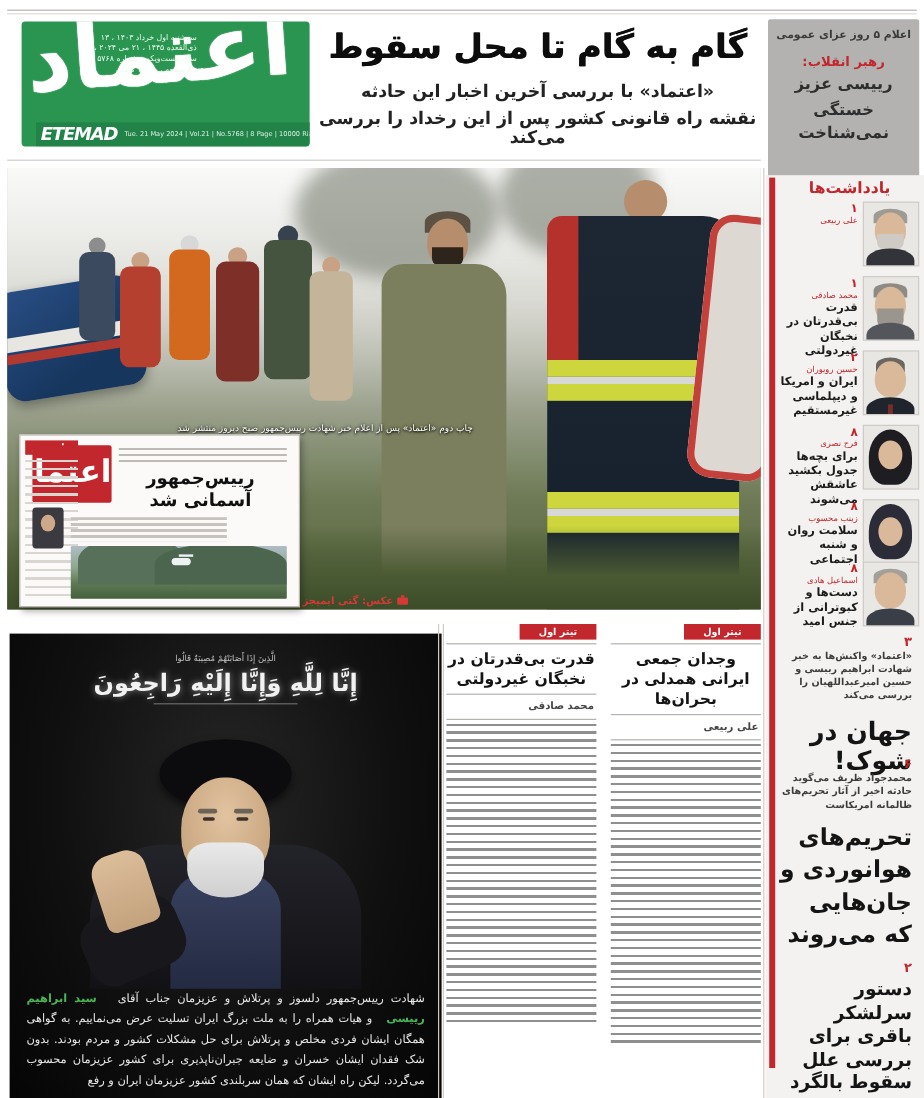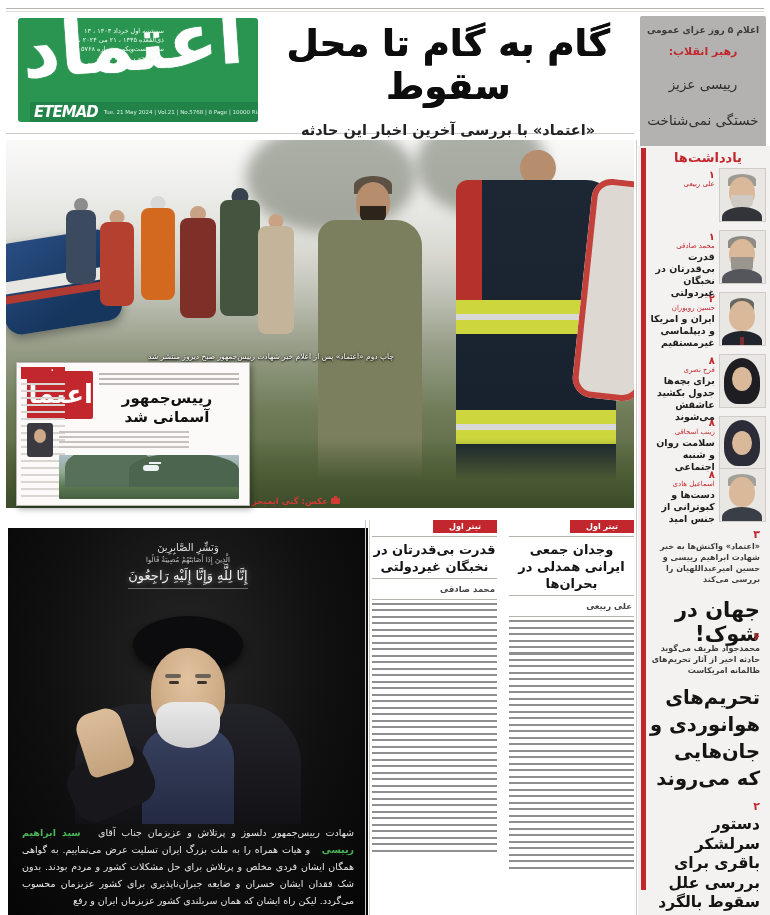--- a/index.html
+++ b/index.html
@@ -18,30 +18,30 @@
            font-size:74px;font-weight:bold;transform:rotate(-4deg);letter-spacing:-4px;
            text-shadow:0 0 1px #fff;line-height:1.1;}
   .logo-dates{position:absolute;right:94px;top:9px;width:86px;color:#eafbee;font-size:6.5px;
               line-height:9px;text-align:right;}
   .etemad-strip{position:absolute;left:12px;bottom:0;width:100%;height:20px;background:#218348;
                 display:flex;align-items:center;}
   .etemad-en{color:#ffffff;font-weight:bold;font-style:italic;font-size:15px;padding-left:4px;letter-spacing:-1px;}
   .etemad-info{color:#d9f2e0;font-size:5.5px;padding-left:6px;white-space:nowrap;}
 
   .lead-head{left:262px;top:22px;width:372px;text-align:center;}
-  .lead-title{font-size:37px;font-weight:900;color:#0d0d0d;letter-spacing:-1px;
+  .lead-title{font-size:28px;font-weight:900;color:#0d0d0d;letter-spacing:-1px;
               text-shadow:0.6px 0 0 #0d0d0d;}
   .lead-sub1{margin-top:14px;font-size:14.5px;font-weight:bold;color:#222;}
   .lead-sub2{margin-top:6px;font-size:14.5px;font-weight:bold;color:#222;}
 
   .leader-box{left:640px;top:16px;width:126px;height:150px;background:#b3b2b0;border-radius:2px;
               text-align:center;padding-top:8px;box-sizing:border-box;}
   .leader-line{font-size:9px;font-weight:bold;color:#3a3a3a;line-height:13px;}
   .leader-kicker{margin-top:8px;font-size:11px;font-weight:bold;color:#c2272d;}
-  .leader-quote{font-size:13.5px;font-weight:normal;color:#2e2e2e;line-height:19px;margin-top:17px;}
+  .leader-quote{font-size:13.5px;font-weight:bold;color:#2e2e2e;line-height:19px;margin-top:3px;}
 
   
   .rail{left:638px;top:146px;width:132px;height:769px;background:#f4f2f0;}
   .rail-redbar{left:641px;top:148px;width:5px;height:742px;background:#c2272d;}
   .notes-header{left:652px;top:150px;width:112px;text-align:center;font-size:13px;font-weight:bold;color:#c2272d;}
   .note{position:absolute;left:648px;width:118px;height:58px;display:flex;}
   .note-text{width:68px;text-align:right;direction:rtl;padding-top:2px;}
   .note-num{font-size:10px;font-weight:bold;color:#c2272d;line-height:10px;}
   .note-author{font-size:7px;color:#c2272d;line-height:9px;}
   .note-title{font-size:9.5px;font-weight:bold;color:#1c1c1c;line-height:12px;}
@@ -132,21 +132,21 @@
   .mount{position:absolute;width:90px;height:40px;background:#57705a;border-radius:50% 50% 0 0;bottom:12px;}
   .mini-heli{position:absolute;left:84px;top:10px;width:16px;height:6px;background:#eef2f4;border-radius:3px;}
   .mini-heli:before{content:"";position:absolute;left:6px;top:-3px;width:12px;height:1.5px;background:#eef2f4;}
 
   
   .memorial{left:8px;top:528px;width:360px;height:387px;overflow:hidden;
             background:radial-gradient(ellipse at 50% 35%,#262626 0%,#101010 55%,#050505 100%);}
   .verse{position:absolute;left:0;top:14px;width:100%;text-align:center;color:#f2f2f2;}
   .verse-s{font-size:10px;opacity:.9;}
   .verse-m{font-size:7px;opacity:.75;margin-top:3px;}
-  .verse-b{font-size:13px;font-weight:normal;margin-top:4px;text-shadow:0 0 6px rgba(255,255,255,.45);}
+  .verse-b{font-size:20px;font-weight:bold;margin-top:4px;text-shadow:0 0 6px rgba(255,255,255,.45);}
   .verse-rule{margin:5px auto 0;width:120px;height:1px;background:rgba(255,255,255,.35);}
   .raisi{position:absolute;left:50%;top:86px;transform:translateX(-50%);width:230px;height:210px;}
   .r-robe{position:absolute;left:50%;bottom:0;transform:translateX(-50%);width:226px;height:120px;
           border-radius:60px 60px 0 0;background:linear-gradient(180deg,#23232a,#121216);}
   .r-abaya{position:absolute;left:50%;bottom:0;transform:translateX(-50%);width:92px;height:96px;
            border-radius:30px 30px 0 0;background:linear-gradient(180deg,#38415f,#232a42);}
   .r-face{position:absolute;left:50%;top:34px;transform:translateX(-50%);width:74px;height:88px;
           border-radius:48% 48% 44% 44%;background:radial-gradient(ellipse at 50% 36%,#e2c3a0 0%,#c9a781 70%,#a9západ 100%);
           background:radial-gradient(ellipse at 50% 36%,#e2c3a0 0%,#c9a781 75%,#a98b67 100%);}
   .r-turban{position:absolute;left:50%;top:2px;transform:translateX(-50%);width:110px;height:58px;
@@ -253,21 +253,21 @@
     <div class="note-title">برای بچه‌ها جدول بکشید عاشقش می‌شوند</div>
     </div>
   <div class="note-photo">
       <div class="av-hijab"></div>
       <div class="av-face"></div>
     </div>
 </div>
 <div class="note" style="top:416px;">
   <div class="note-text">
       <div class="note-num">۸</div>
-    <div class="note-author">زینب اسحاقی</div>
+    <div class="note-author">زینب محسوب</div>
     <div class="note-title">سلامت روان و شنبه اجتماعی</div>
     </div>
   <div class="note-photo">
       <div class="av-hijab" style="background:#2c2c38;"></div>
       <div class="av-face" style="top:14px;"></div>
     </div>
 </div>
 <div class="note" style="top:468px;">
   <div class="note-text">
       <div class="note-num">۸</div>
@@ -358,21 +358,20 @@
   <div class="inset-body"></div>
   <div class="inset-photo">
     <div class="mount" style="left:6px;"></div>
     <div class="mount" style="left:70px;width:110px;height:34px;background:#4c654f;"></div>
     <div class="mini-heli"></div>
   </div>
 </div>
 
 <div class="abs memorial">
   <div class="verse rtl">
-    <div class="verse-s">وَبَشِّرِ الصَّابِرِينَ</div>
     <div class="verse-m">الَّذِينَ إِذَا أَصَابَتْهُمْ مُصِيبَةٌ قَالُوا</div>
     <div class="verse-b">إِنَّا لِلَّهِ وَإِنَّا إِلَيْهِ رَاجِعُونَ</div>
     <div class="verse-rule"></div>
   </div>
   <div class="raisi">
     <div class="r-robe"></div>
     <div class="r-abaya"></div>
     <div class="r-sleeve"></div>
     <div class="r-hand"></div>
     <div class="r-turban"></div>

